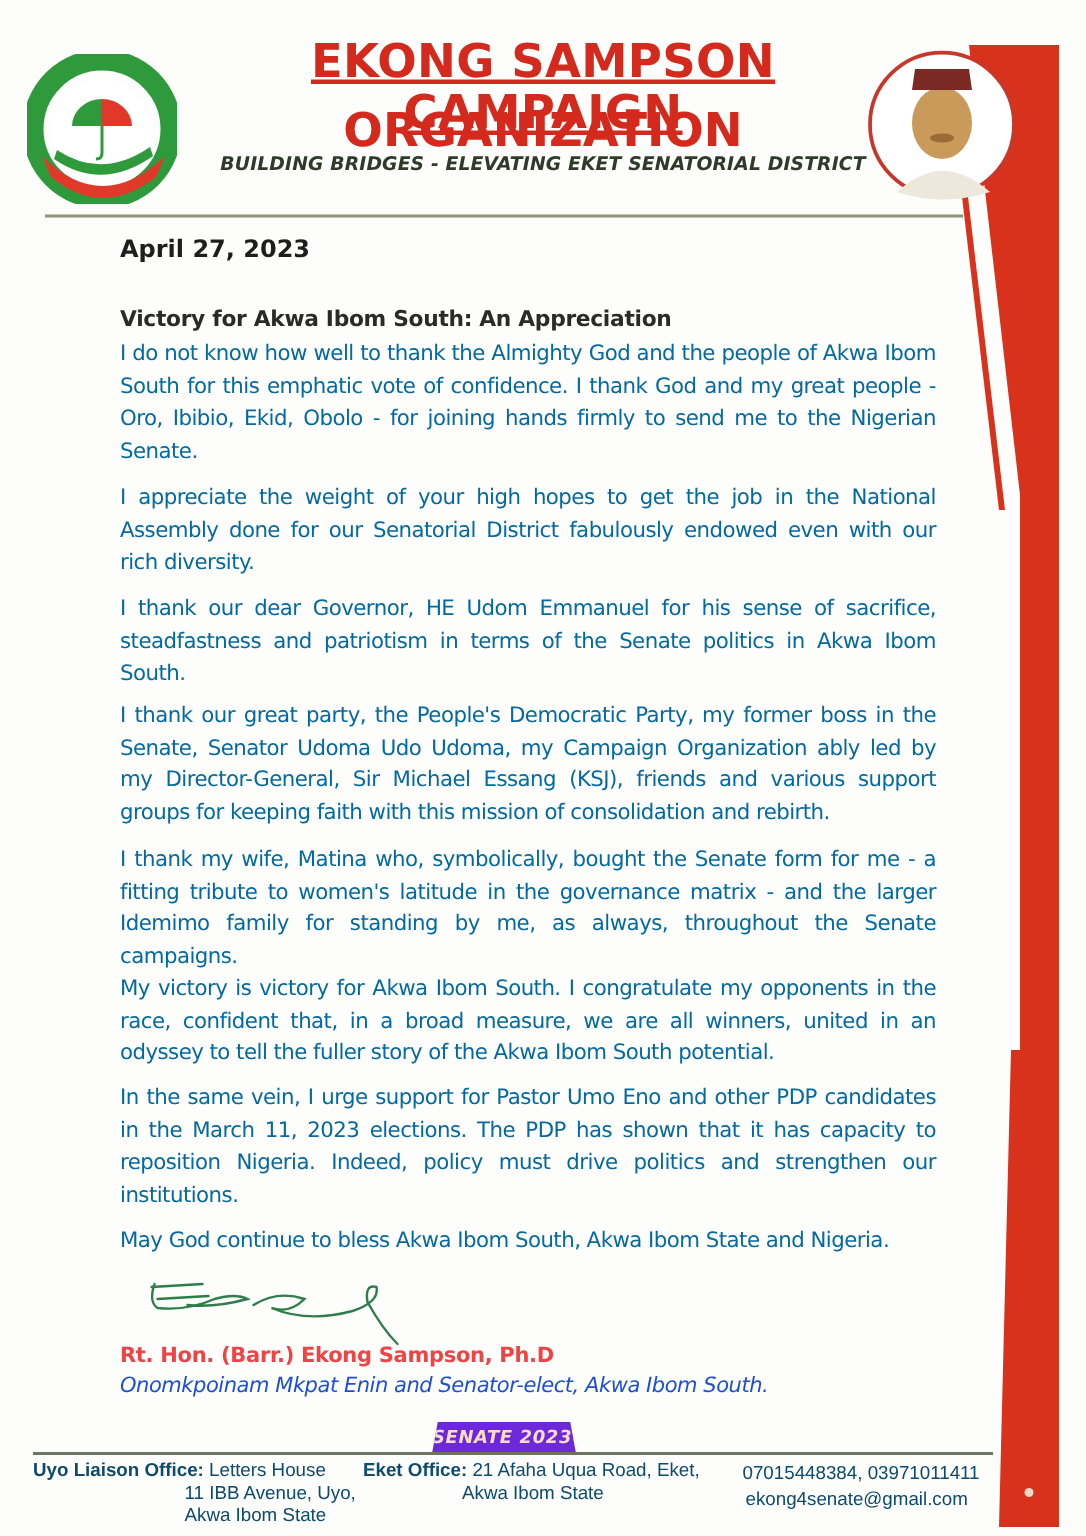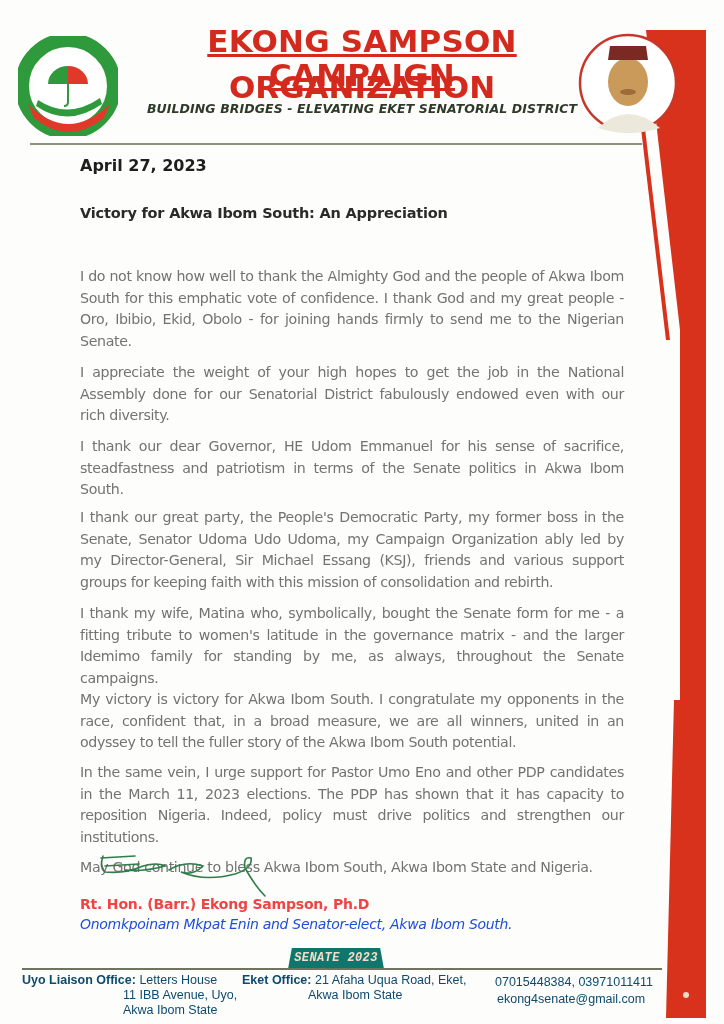--- a/index.html
+++ b/index.html
@@ -31,23 +31,22 @@
   #header-rule {
     left: 30px; top: 143px; width: 612px; height: 2px;
     background: #8c9478;
   }
   #red-band { left: 600px; top: 0; width: 124px; height: 1024px; pointer-events: none; }
 
   
   .letter {
     left: 80px; width: 544px;
     font-family: "DejaVu Sans", sans-serif; font-size: 14.2px;
-    line-height: 21.5px; text-align: justify; color: #737373;
+    line-height: 21.5px; text-align: justify; color: #0369a1;
     letter-spacing: -0.35px;
-    margin-top: 40px;
   }
   #date {
     left: 80px; top: 156px; font-weight: bold; font-size: 16px; color: #1e1e1e;
   }
   #subject {
     left: 80px; top: 205px; font-weight: bold; font-size: 14.5px; color: #2a2a2a; letter-spacing: -0.2px;
   }
   #p1 { top: 226px; }
   #p2 { top: 322px; }
   #p3 { top: 396px; }
@@ -61,25 +60,24 @@
   #signer-name {
     left: 80px; top: 896px; font-weight: bold; font-size: 14px; color: #ef4444; letter-spacing: -0.2px;
   }
   #signer-title {
     left: 80px; top: 916px; font-style: italic; font-size: 14px; color: #1d4ed8; letter-spacing: -0.3px;
   }
 
   
   #senate-badge {
     left: 288px; top: 948px; width: 96px; height: 21px;
-    background: #0f766e; color: #f6dcc4; font-weight: bold; font-style: italic;
-    font-size: 12px; text-align: center; line-height: 21px;
+    background: #6d28d9; color: #f6dcc4; font-weight: bold; font-style: italic;
+    font-size: 12px; text-align: left; line-height: 21px;
     clip-path: polygon(4% 0, 96% 0, 100% 100%, 0 100%);
     letter-spacing: 0.4px;
-    font-family: Liberation Mono, monospace;
   }
   #footer-rule {
     left: 22px; top: 968px; width: 640px; height: 2px; background: #6e7460;
   }
   .foot {
     font-family: "Liberation Sans", sans-serif; font-size: 12.5px; color: #0c4a6e; line-height: 15px;
   }
   .foot b { font-weight: bold; }
   #uyo { left: 22px; top: 973px; }
   #uyo-l2 { left: 123px; top: 988px; }

